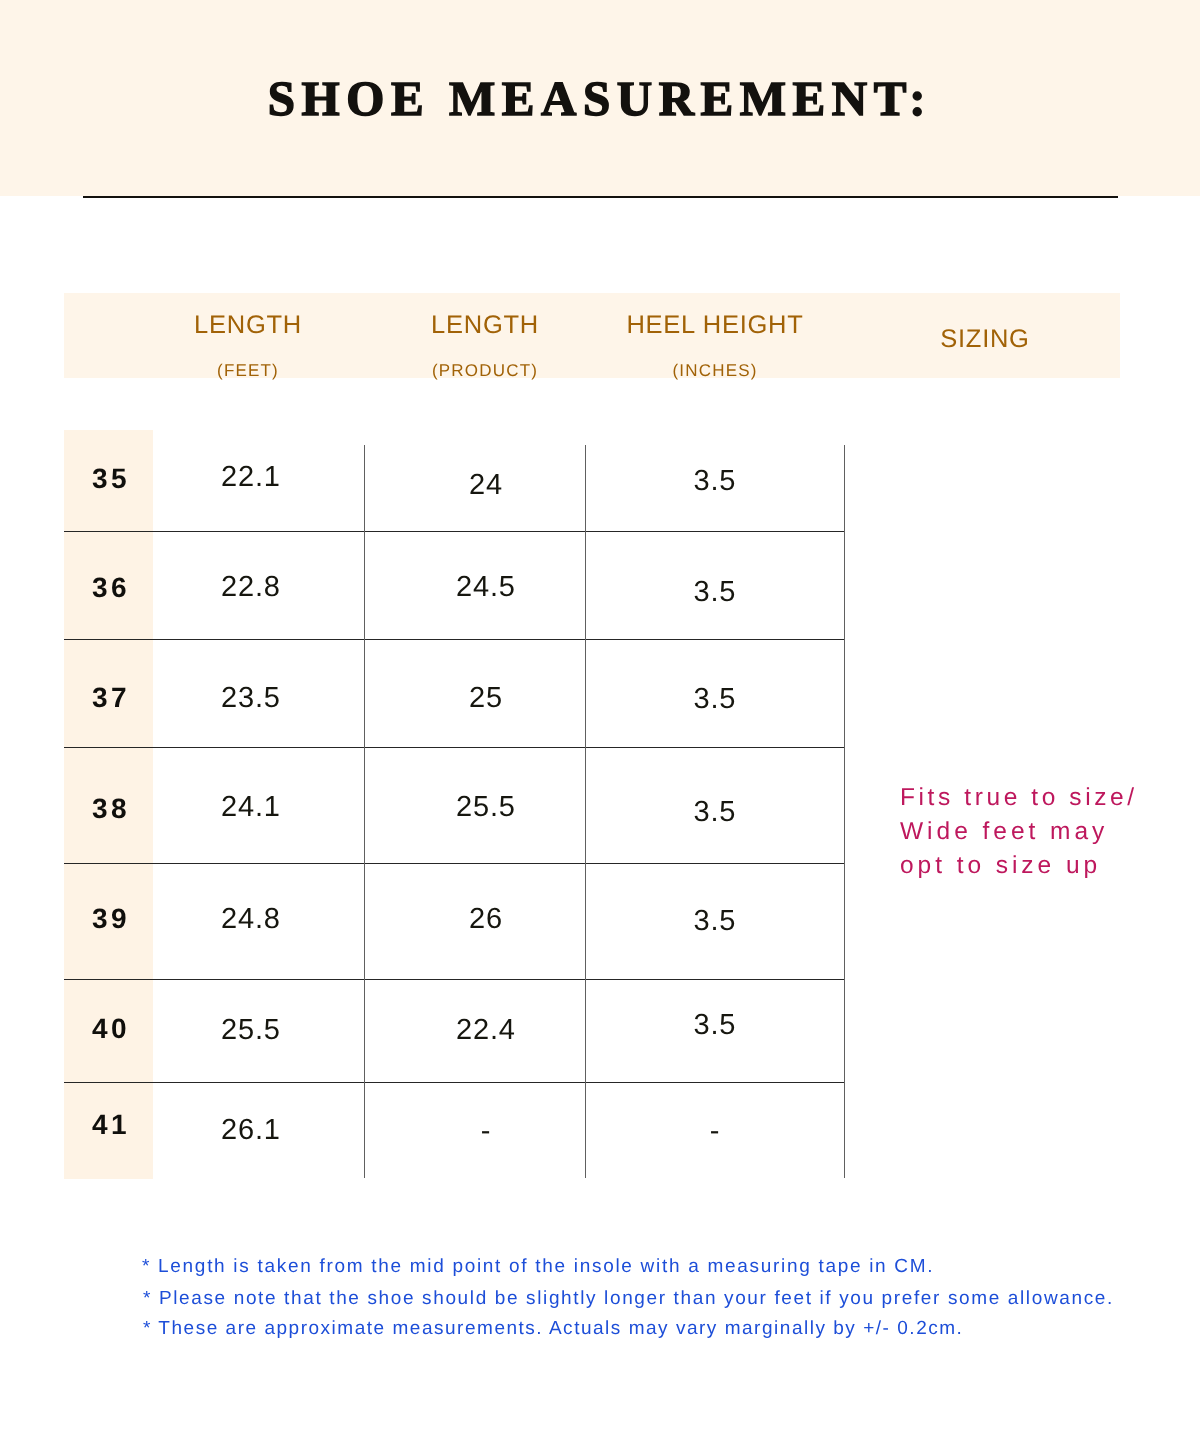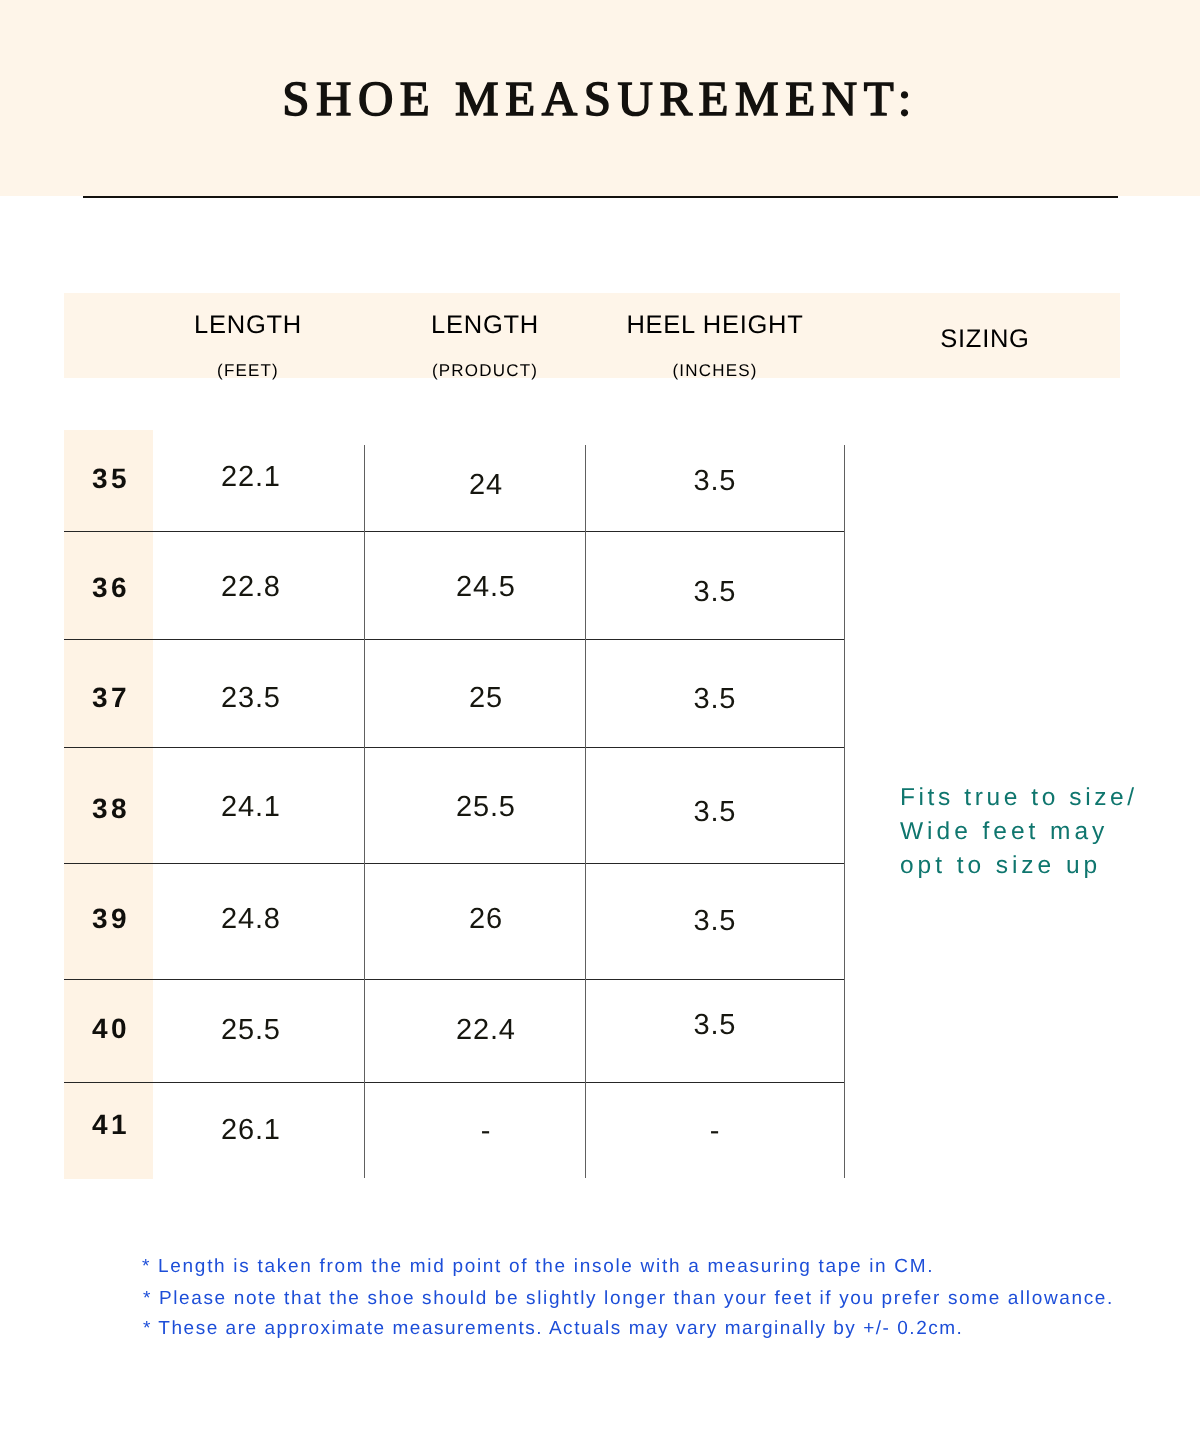--- a/index.html
+++ b/index.html
@@ -15,53 +15,53 @@
 
   
   .hdr-band {
     position:absolute; left:0; top:0; width:1200px; height:195.5px;
     background:#fef5e9;
   }
   .hdr-title {
     position:absolute; left:0; top:69.6px; width:1200px;
     text-align:center;
     font-family:"Liberation Serif", serif;
-    font-weight:400;
+    font-weight:700;
     font-size:49px;
     letter-spacing:6.55px;
     color:#13110e;
     -webkit-text-stroke:1.5px #13110e;
   }
   .hdr-rule {
     position:absolute; left:83px; top:195.6px; width:1034.5px; height:2.6px;
     background:#13110e;
   }
 
   
   .tbl-head {
     position:absolute; left:64px; top:293px; width:1055.5px; height:84.5px;
     background:#fef5e9;
   }
-  .th { position:absolute; text-align:center; color:#000000; line-height:1; }
+  .th { position:absolute; text-align:center; color:#a16207; line-height:1; }
   .th-big { font-size:25.5px; letter-spacing:0.73px; }
   .th-sub { font-size:17px; letter-spacing:1.2px;margin-top:16px; }
 
   .size-band {
     position:absolute; left:64px; top:430px; width:88.5px; height:748.5px;
     background:#fef3e5;
   }
   .hline { position:absolute; height:1.4px; background:#262626; }
   .vline { position:absolute; width:1.25px; background:#606060; }
 
   .cell { position:absolute; text-align:center; color:#16160f; line-height:1; white-space:nowrap; }
   .size-cell { font-weight:700; font-size:28px; letter-spacing:3.4px; text-indent:3.4px; color:#100f0c; }
   .num-cell { font-size:29px; letter-spacing:0.8px; text-indent:0.8px; }
 
   .sizing-note { position:absolute; left:900px; white-space:nowrap;
-    font-size:24.5px; line-height:1; letter-spacing:3.6px; color:#0f766e; }
+    font-size:24.5px; line-height:1; letter-spacing:3.6px; color:#be185d; }
 
   .note { position:absolute; white-space:nowrap; font-size:19px; letter-spacing:1.6px;
           line-height:1; color:#1d4ed8; }
 </style>
 </head>
 <body>
 
 <div class="page">
 
   <div class="hdr-band"></div>

